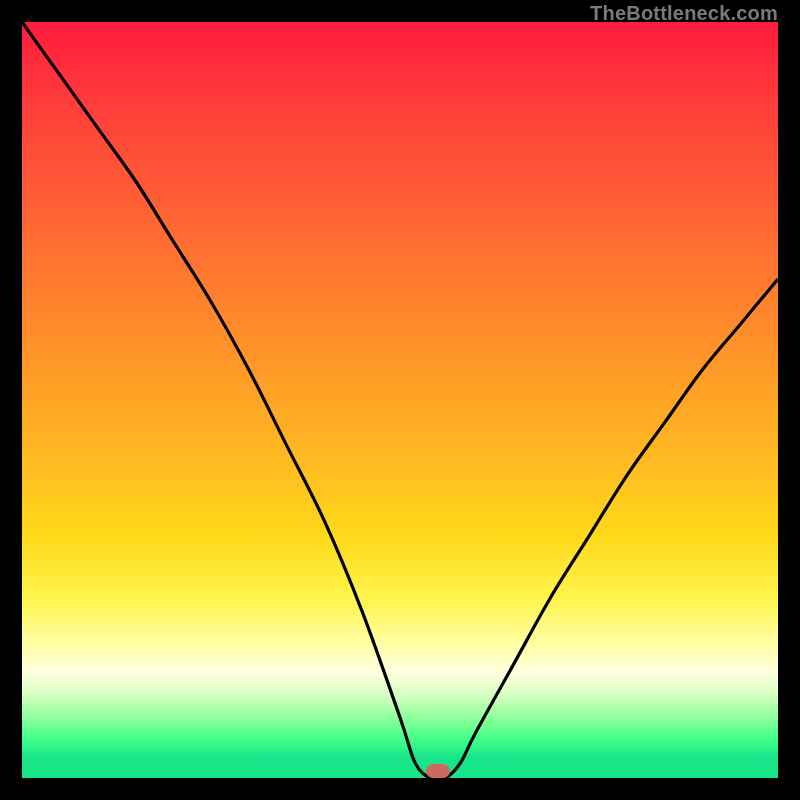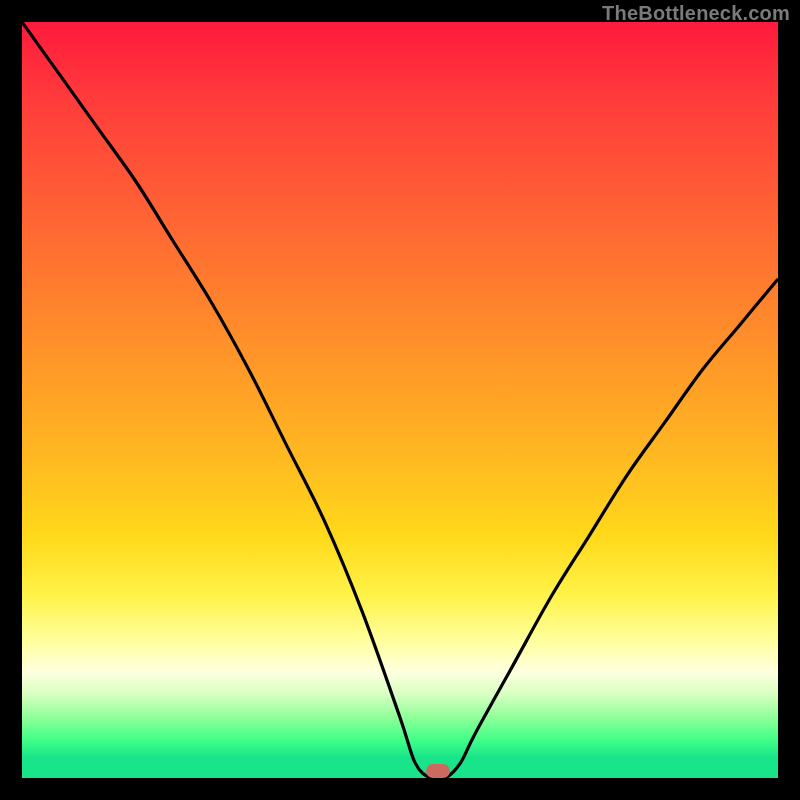--- a/index.html
+++ b/index.html
@@ -38,21 +38,21 @@
       #d6ffc0 89%,
       #8fff9a 92%,
       #3fff88 95%,
       #18e48a 97.3%,
       #18e48a 100%
     );
   }
   .watermark {
     position: absolute;
     top: 2px;
-    right: 10px;
+    right: 22px;
     color: #7a7a7a;
     font-size: 20px;
     font-weight: 600;
     letter-spacing: 0.2px;
     user-select: none;
   }
   svg.curve {
     position: absolute;
     left: 0;
     top: 0;

